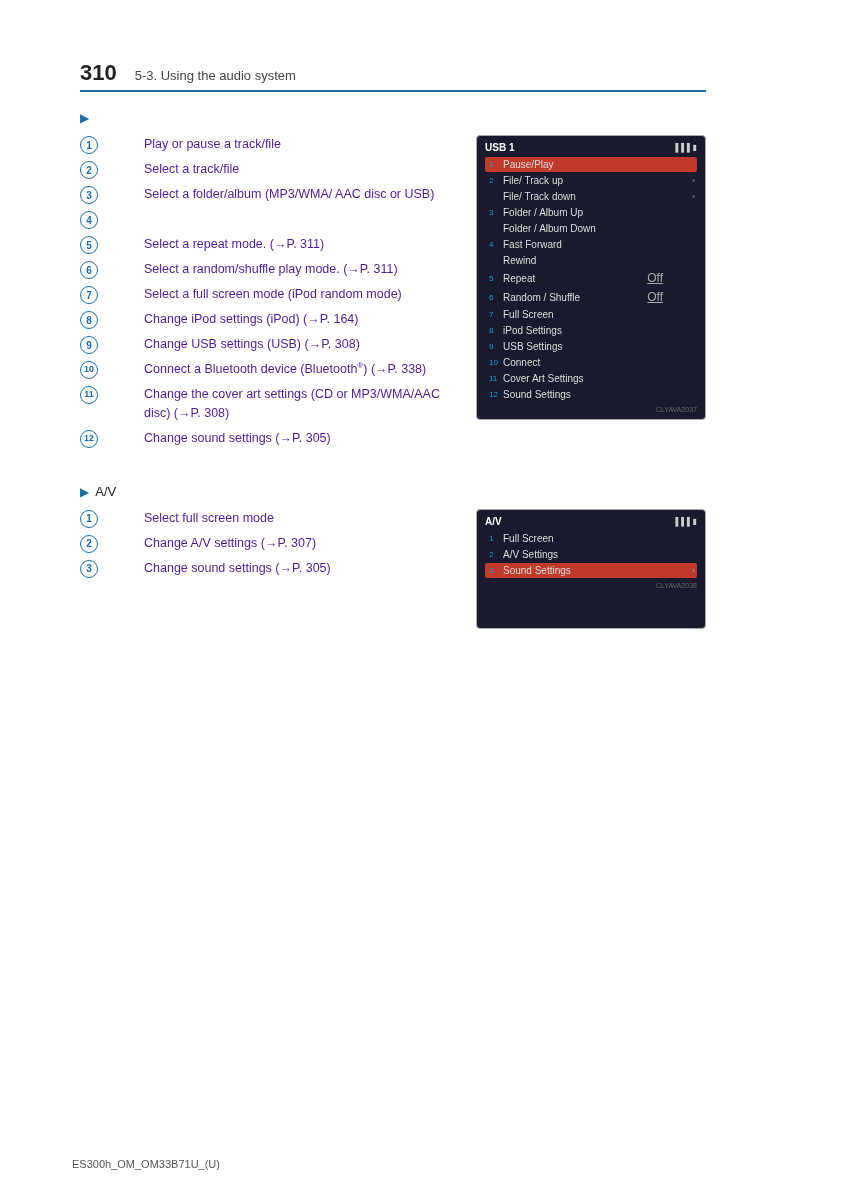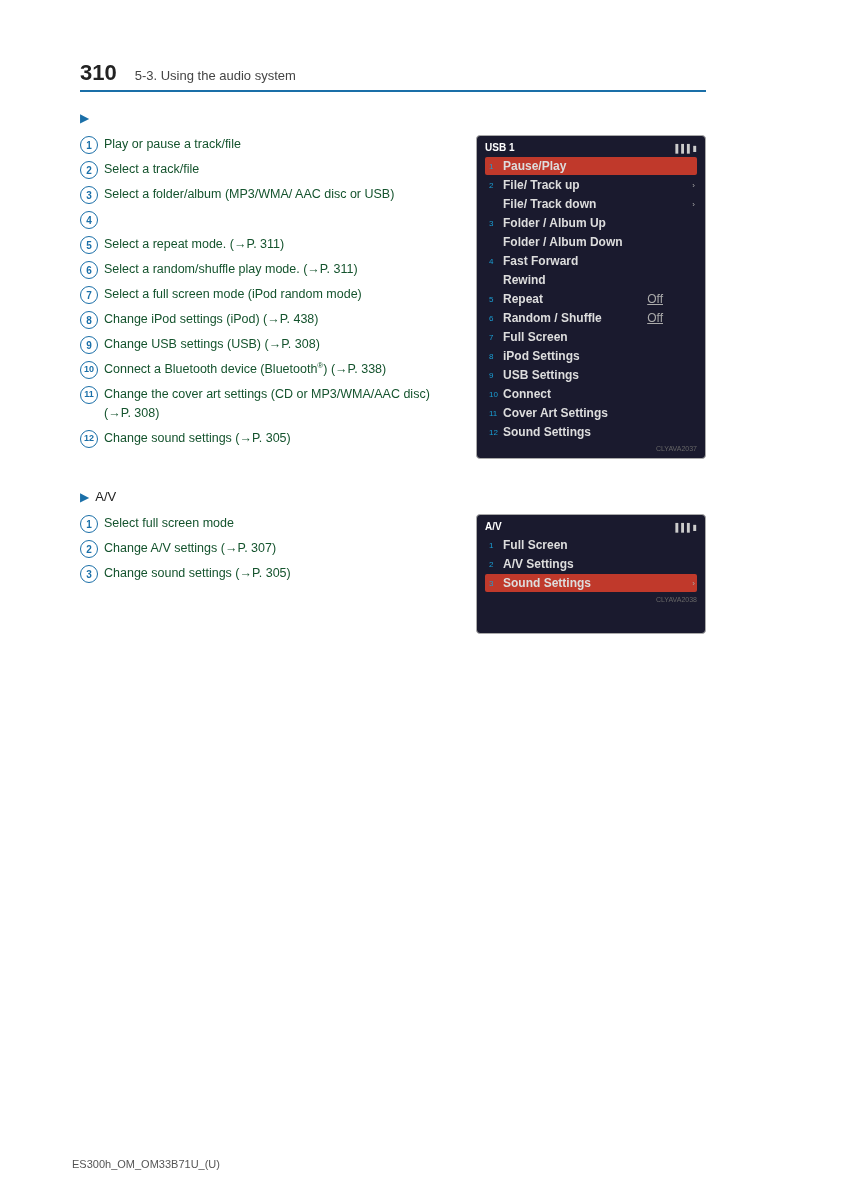--- a/index.html
+++ b/index.html
@@ -95,40 +95,41 @@
       border-radius: 50%;
       color: #1a6fa8;
       font-size: 10px;
       font-weight: bold;
       margin-right: 6px;
       flex-shrink: 0;
       margin-top: 1px;
     }
     .item-text {
       font-size: 12.5px;
-      color: #14532d;
+      color: #4c1d95;
       line-height: 1.5;
+      margin-left: 40px;
     }
     .item-text sup {
       font-size: 8px;
     }
 
     
     .screen-mockup {
       background: #1a1a2e;
       border: 1px solid #aaa;
       border-radius: 4px;
       padding: 6px 8px 6px 8px;
       position: relative;
       font-family: Arial, sans-serif;
     }
     .screen-header {
       display: flex;
       justify-content: space-between;
-      align-items: flex-end;
+      align-items: center;
       margin-bottom: 4px;
       gap: 15px;
     }
     .screen-title {
       color: #fff;
       font-size: 10px;
       font-weight: bold;
     }
     .screen-icons {
       display: flex;
@@ -152,23 +153,22 @@
     }
     .screen-item-num {
       color: #1a9ed4;
       font-size: 8px;
       margin-right: 4px;
       flex-shrink: 0;
       width: 10px;
     }
     .screen-item-label {
       color: #ddd;
-      font-size: 12px;
+      font-size: 10px;
       flex: 1;
-      font-weight: bold;
     }
     .screen-item-value {
       color: #aaa;
       font-size: 12px;
       margin-right: 30px;
       text-decoration: underline;
     }
     .screen-item-arrow {
       position: absolute;
       right: 2px;
@@ -237,21 +237,21 @@
         <div class="numbered-item">
           <span class="item-number">6</span>
           <span class="item-text">Select a random/shuffle play mode. (→P. 311)</span>
         </div>
         <div class="numbered-item">
           <span class="item-number">7</span>
           <span class="item-text">Select a full screen mode (iPod random mode)</span>
         </div>
         <div class="numbered-item">
           <span class="item-number">8</span>
-          <span class="item-text">Change iPod settings (iPod) (→P. 438)</span>
+          <span class="item-text">Change iPod settings (iPod) (→P. 164)</span>
         </div>
         <div class="numbered-item">
           <span class="item-number">9</span>
           <span class="item-text">Change USB settings (USB) (→P. 308)</span>
         </div>
         <div class="numbered-item">
           <span class="item-number" style="font-size:9px;">10</span>
           <span class="item-text">Connect a Bluetooth device (Bluetooth<sup>®</sup>) (→P. 338)</span>
         </div>
         <div class="numbered-item">

